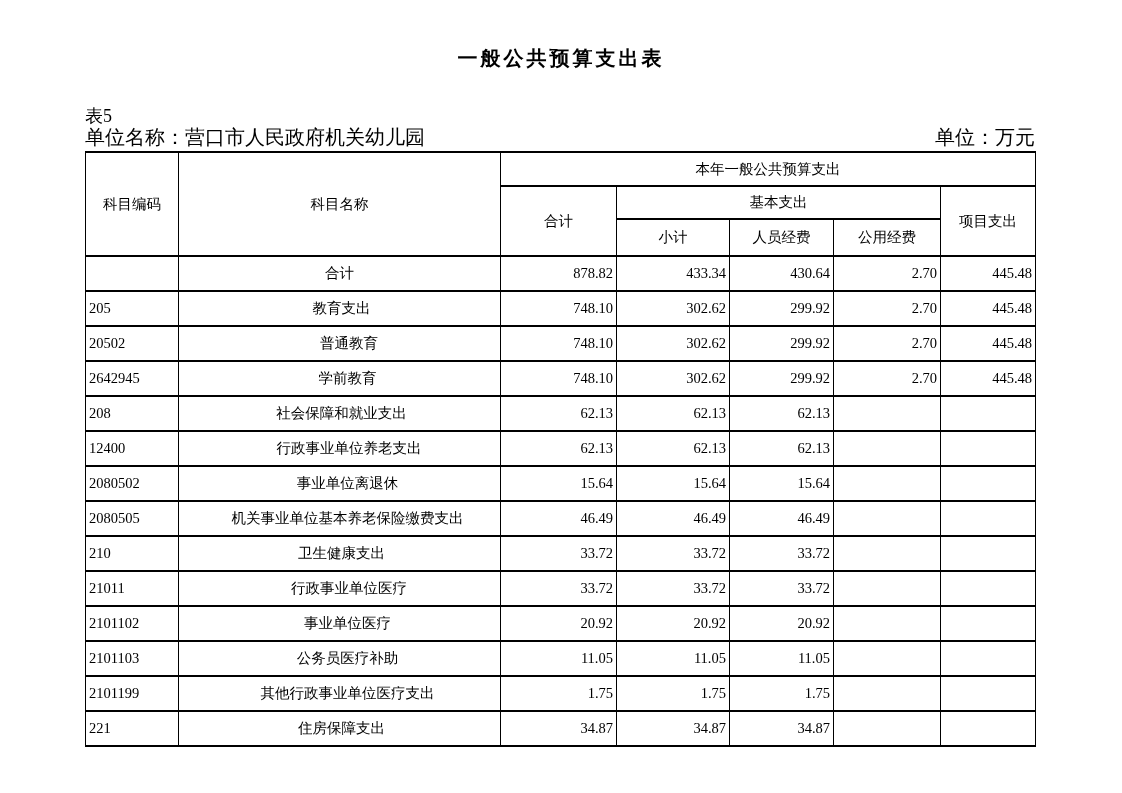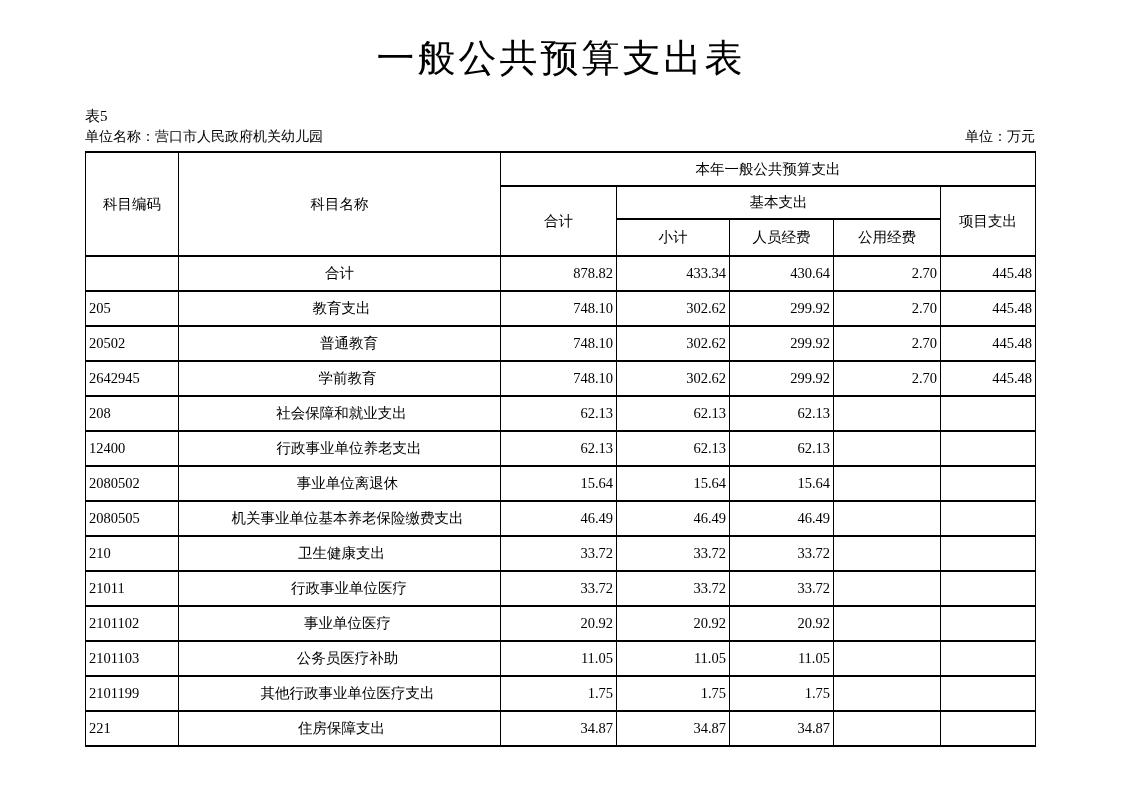--- a/index.html
+++ b/index.html
@@ -13,39 +13,39 @@
   }
   .page {
     position: relative;
     width: 1122px;
     height: 793px;
     background: #ffffff;
   }
   .doc-title {
     margin-top: 40px;
     text-align: center;
-    font-size: 38px;
-    font-weight: normal;
+    font-size: 20px;
+    font-weight: bold;
     letter-spacing: 3px;
     line-height: 36px;
   }
   .content {
     width: 950px;
     margin-left: 85px;
   }
   .table-label {
     margin-top: 31px;
-    font-size: 15px;
+    font-size: 18px;
     line-height: 18px;
   }
   .meta-line {
     display: flex;
     justify-content: space-between;
     align-items: flex-end;
-    font-size: 14px;
+    font-size: 20px;
     line-height: 18px;
     margin-top: 3px;
     margin-bottom: 5px;
   }
   table.budget {
     border-collapse: collapse;
     table-layout: fixed;
     width: 950px;
     font-size: 14.5px;
   }

